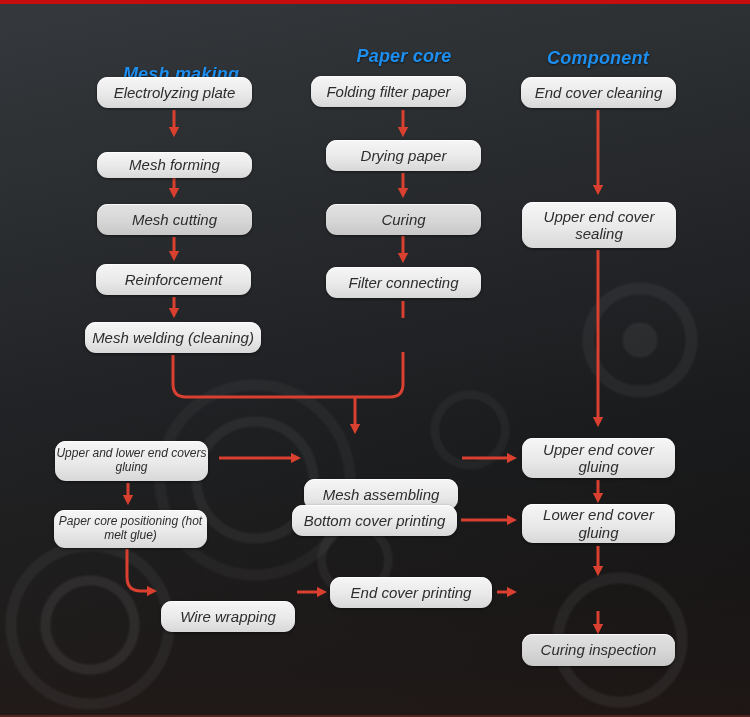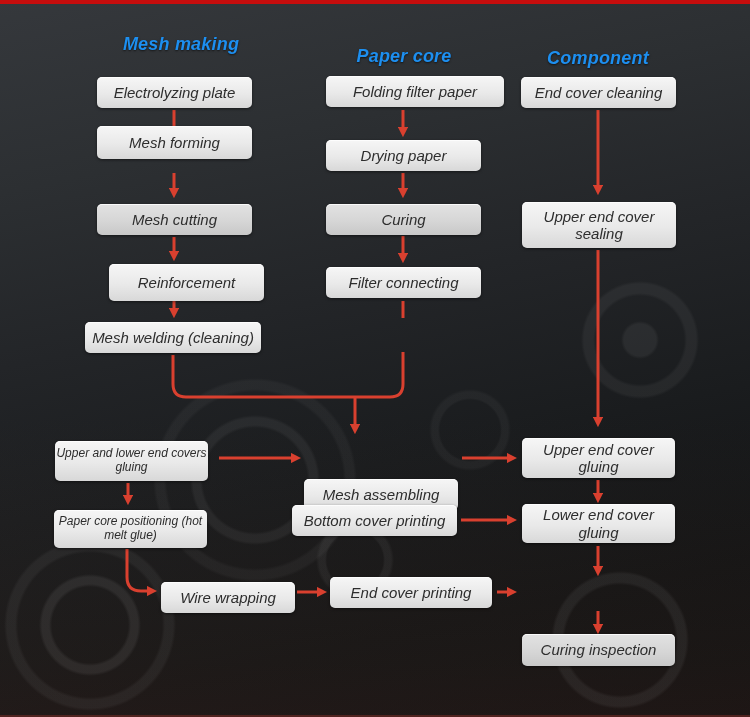--- a/index.html
+++ b/index.html
@@ -19,38 +19,38 @@
   }
   .topbar{position:absolute;left:0;top:0;width:750px;height:4px;}
   .bottomline{position:absolute;left:0;bottom:0;width:750px;height:2px;opacity:.55;}
   .colhead{
     position:absolute;width:170px;text-align:center;
     font-size:18px;font-weight:bold;font-style:italic;
     letter-spacing:.2px;text-shadow:0 1px 2px rgba(0,0,0,.6);
   }
   .box{
     position:absolute;display:flex;align-items:center;justify-content:center;
-    text-align:center;border-radius:5px;
+    text-align:center;border-radius:11px;
     background:linear-gradient(180deg,#f6f6f6 0%,#e9e9e9 55%,#d8d8d8 100%);
     box-shadow:0 1px 3px rgba(0,0,0,.5), inset 0 1px 0 rgba(255,255,255,.8);
     color:#2d2d2d;font-style:italic;font-size:15px;line-height:1.15;
     padding:2px 1px;box-sizing:border-box;
   }
   .box.dim{background:linear-gradient(180deg,#e2e2e2 0%,#d6d6d6 55%,#c8c8c8 100%);}
   .box.small{font-size:12px;}
   svg.arrows{position:absolute;left:0;top:0;pointer-events:none;}
 </style>
 </head>
 <body>
 
 <div id="stage">
 
   <div class="topbar" style="background:#c60d0d;"></div>
 
-  <div class="colhead" style="left:96px;top:34px;color:#1d8ff0;">Mesh making</div>
+  <div class="colhead" style="left:96px;top:64px;color:#1d8ff0;">Mesh making</div>
   <div class="colhead" style="left:319px;top:46px;color:#1d8ff0;">Paper core</div>
   <div class="colhead" style="left:513px;top:48px;color:#1d8ff0;">Component</div>
 
   <svg class="arrows" width="750" height="717" viewBox="0 0 750 717">
     <defs>
       <marker id="ah" viewBox="0 0 4 4" refX="0.4" refY="2" markerWidth="3.4" markerHeight="3.4" orient="auto">
         <path d="M0 0 L4 2 L0 4 Z" fill="#d9402f"></path>
       </marker>
     </defs>
     <g stroke="#d9402f" stroke-width="3" fill="none">
@@ -78,37 +78,37 @@
       <path d="M497 592 L508 592" marker-end="url(#ah)"></path>
       <path d="M462 458 L508 458" marker-end="url(#ah)"></path>
       <path d="M461 520 L508 520" marker-end="url(#ah)"></path>
       <path d="M598 480 L598 494" marker-end="url(#ah)"></path>
       <path d="M598 546 L598 567" marker-end="url(#ah)"></path>
       <path d="M598 611 L598 625" marker-end="url(#ah)"></path>
     </g>
   </svg>
 
   <div class="box" style="left:97px;top:77px;width:155px;height:31px;">Electrolyzing plate</div>
-  <div class="box" style="left:97px;top:126px;width:155px;height:33px;">Mesh forming</div>
+  <div class="box" style="left:97px;top:152px;width:155px;height:26px;">Mesh forming</div>
   <div class="box dim" style="left:97px;top:204px;width:155px;height:31px;">Mesh cutting</div>
-  <div class="box" style="left:109px;top:264px;width:155px;height:37px;">Reinforcement</div>
+  <div class="box" style="left:96px;top:264px;width:155px;height:31px;">Reinforcement</div>
   <div class="box" style="left:85px;top:322px;width:176px;height:31px;">Mesh welding (cleaning)</div>
 
-  <div class="box" style="left:326px;top:76px;width:178px;height:31px;">Folding filter paper</div>
+  <div class="box" style="left:311px;top:76px;width:155px;height:31px;">Folding filter paper</div>
   <div class="box" style="left:326px;top:140px;width:155px;height:31px;">Drying paper</div>
   <div class="box dim" style="left:326px;top:204px;width:155px;height:31px;">Curing</div>
   <div class="box" style="left:326px;top:267px;width:155px;height:31px;">Filter connecting</div>
 
   <div class="box" style="left:521px;top:77px;width:155px;height:31px;">End cover cleaning</div>
   <div class="box" style="left:522px;top:202px;width:154px;height:46px;">Upper end cover sealing</div>
 
   <div class="box small" style="left:55px;top:441px;width:153px;height:40px;">Upper and lower end covers gluing</div>
   <div class="box small" style="left:54px;top:510px;width:153px;height:38px;">Paper core positioning (hot melt glue)</div>
   <div class="box" style="left:304px;top:443px;width:154px;height:31px;margin-top:36px;">Mesh assembling</div>
   <div class="box" style="left:292px;top:505px;width:165px;height:31px;">Bottom cover printing</div>
-  <div class="box" style="left:161px;top:582px;width:134px;height:31px;text-align:center;">Wire wrapping</div>
+  <div class="box" style="left:161px;top:601px;width:134px;height:31px;text-align:center;">Wire wrapping</div>
   <div class="box" style="left:330px;top:577px;width:162px;height:31px;">End cover printing</div>
   <div class="box" style="left:522px;top:438px;width:153px;height:40px;">Upper end cover gluing</div>
   <div class="box" style="left:522px;top:504px;width:153px;height:39px;font-style:italic;">Lower end cover gluing</div>
   <div class="box dim" style="left:522px;top:634px;width:153px;height:32px;">Curing inspection</div>
 
   <div class="bottomline" style="background:#7a2d28;"></div>
 </div>
 
 </body></html>

